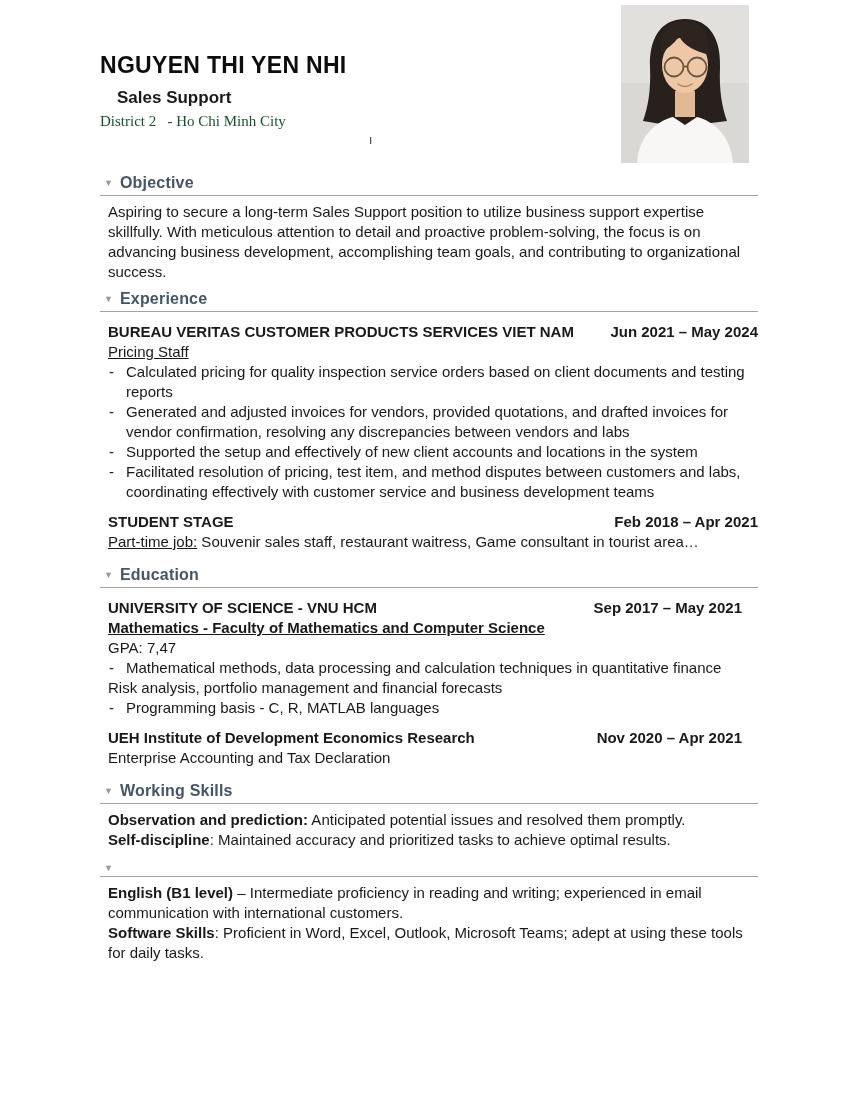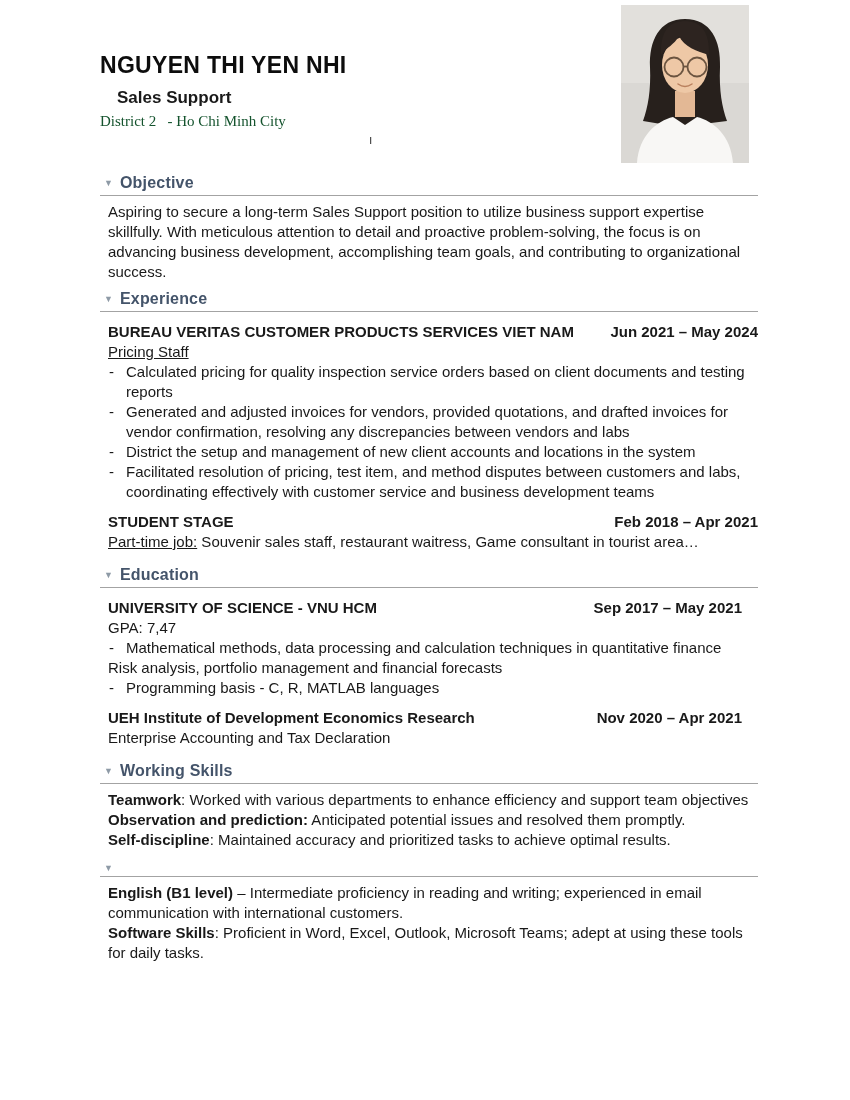--- a/index.html
+++ b/index.html
@@ -104,21 +104,21 @@
         <div class="bullet">
           <span class="dash">-</span>
           <span class="bullet-text">Calculated pricing for quality inspection service orders based on client documents and testing reports</span>
         </div>
         <div class="bullet">
           <span class="dash">-</span>
           <span class="bullet-text">Generated and adjusted invoices for vendors, provided quotations, and drafted invoices for vendor confirmation, resolving any discrepancies between vendors and labs</span>
         </div>
         <div class="bullet">
           <span class="dash">-</span>
-          <span class="bullet-text">District the setup and management of new client accounts and locations in the system</span>
+          <span class="bullet-text">Supported the setup and effectively of new client accounts and locations in the system</span>
         </div>
         <div class="bullet">
           <span class="dash">-</span>
           <span class="bullet-text">Facilitated resolution of pricing, test item, and method disputes between customers and labs, coordinating effectively with customer service and business development teams</span>
         </div>
 
         <div class="row">
           <span>STUDENT STAGE</span>
           <span>Feb 2018 – Apr 2021</span>
         </div>
@@ -133,20 +133,21 @@
       <div class="sec-head">
         <span class="marker">▼</span>
         <span class="sec-title">Education</span>
       </div>
       <div class="sec-body">
 
         <div class="row">
           <span>UNIVERSITY OF SCIENCE - VNU HCM</span>
           <span class="dates-edu">Sep 2017 – May 2021</span>
         </div>
+        <div class="line bold underline">Mathematics - Faculty of Mathematics and Computer Science</div>
         <div class="line">GPA: 7,47</div>
 
         <div class="bullet">
           <span class="dash">-</span>
           <span class="bullet-text">Mathematical methods, data processing and calculation techniques in quantitative finance</span>
         </div>
         <div class="line">Risk analysis, portfolio management and financial forecasts</div>
         <div class="bullet">
           <span class="dash">-</span>
           <span class="bullet-text">Programming basis - C, R, MATLAB languages</span>
@@ -161,23 +162,20 @@
       </div>
     </section>
 
     <section class="section">
       <div class="sec-head">
         <span class="marker">▼</span>
         <span class="sec-title">Working Skills</span>
       </div>
       <div class="sec-body">
         <p class="line">
-          <span class="bold">Teamwork</span><span>: Worked with various departments to enhance efficiency and support team objectives</span>
-        </p>
-        <p class="line">
           <span class="bold">Observation and prediction:</span><span> Anticipated potential issues and resolved them promptly.</span>
         </p>
         <p class="line">
           <span class="bold">Self-discipline</span><span>: Maintained accuracy and prioritized tasks to achieve optimal results.</span>
         </p>
       </div>
     </section>
 
     <section class="section">
       <div class="sec-head">

